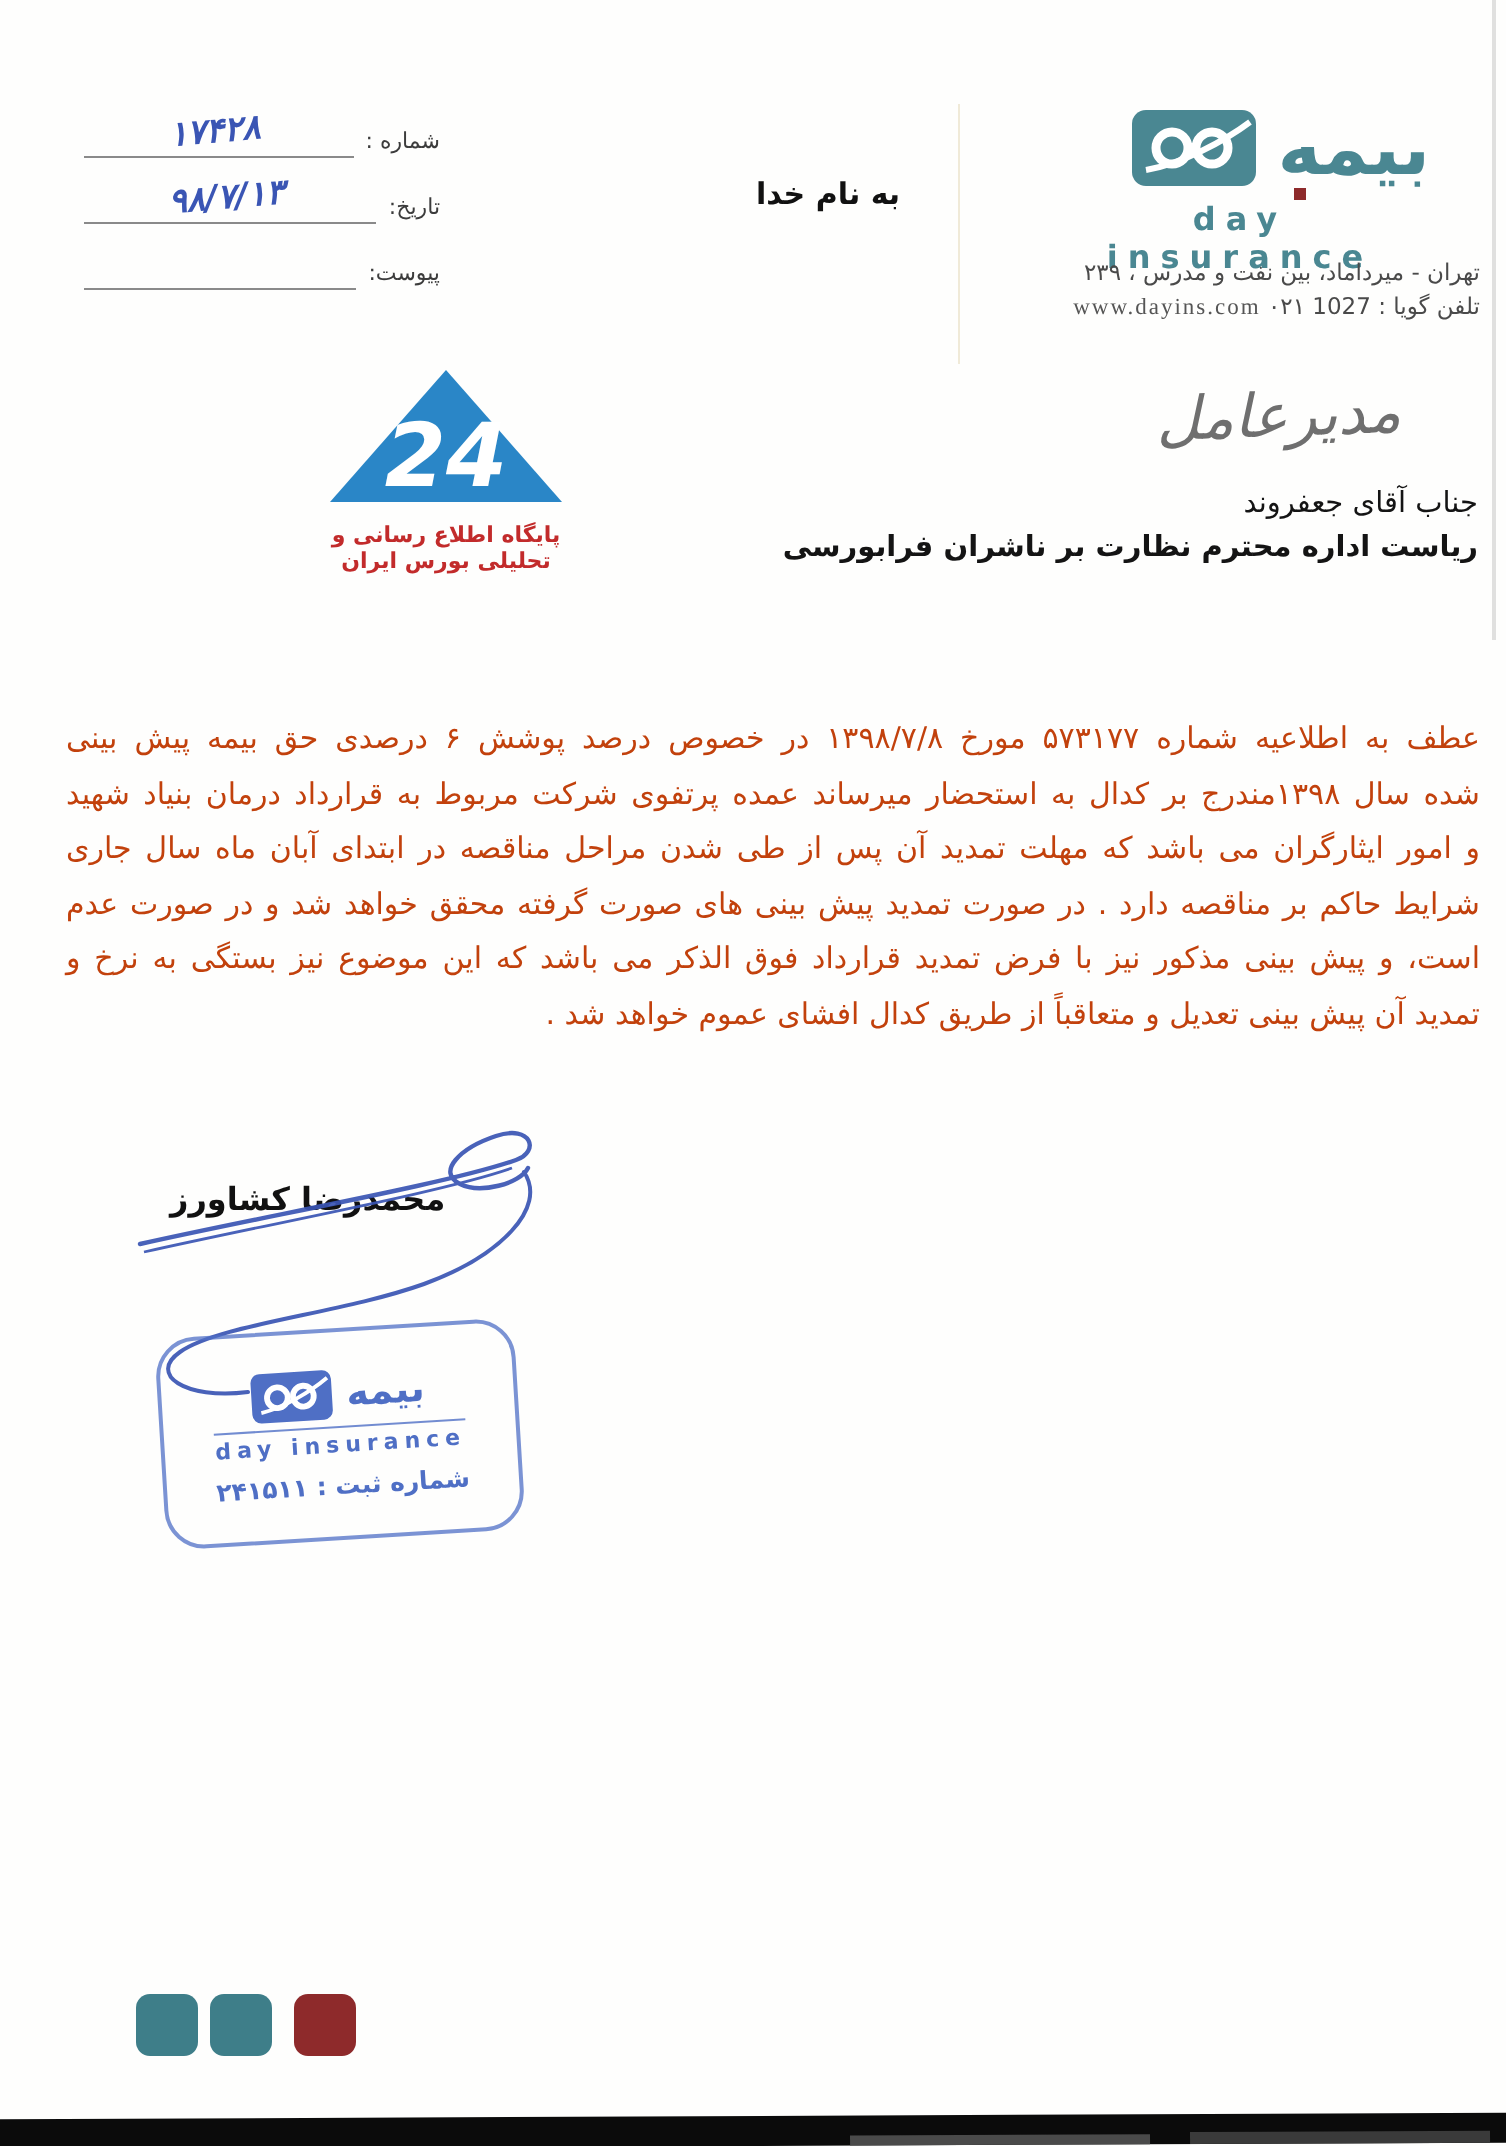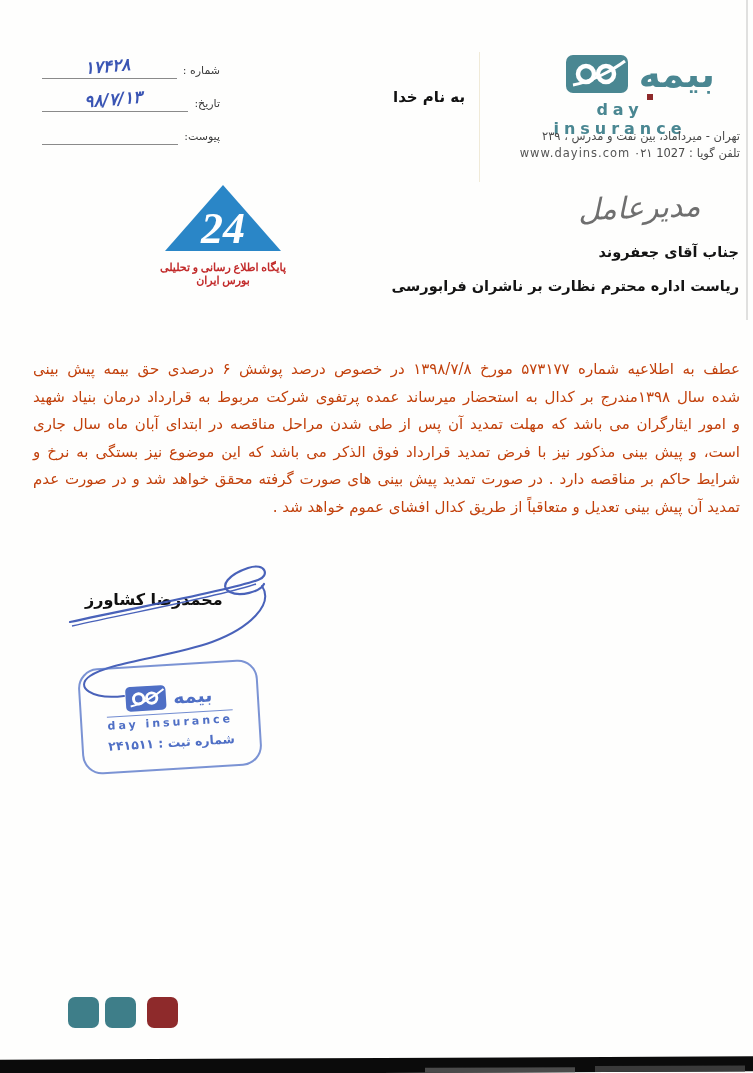--- a/index.html
+++ b/index.html
@@ -17,39 +17,39 @@
   .reg-fields{position:absolute;top:46px;left:42px;width:178px;direction:rtl;}
   .reg-row{display:flex;align-items:flex-end;gap:6px;height:33px;}
   .reg-label{font-size:11px;color:#3c3c3c;white-space:nowrap;padding-bottom:2px;}
   .reg-line{flex:1;border-bottom:1px solid #8a8a8a;height:100%;position:relative;}
   .reg-value{
     position:absolute;bottom:2px;right:4px;left:0;text-align:center;
     color:var(--pen_blue);font-size:17px;font-style:italic;font-weight:bold;
     transform:rotate(-5deg);white-space:nowrap;
   }
   
-  .besmellah{position:absolute;top:88px;left:393px;font-size:15px;font-weight:bold;color:#111;direction:rtl;text-align:center;}
+  .besmellah{position:absolute;top:88px;left:378px;font-size:15px;font-weight:bold;color:#111;direction:rtl;text-align:center;}
   
   .brand{position:absolute;top:54px;right:38px;width:190px;color:var(--teal);}
   .brand-row{display:flex;align-items:center;gap:10px;justify-content:flex-end;position:relative;}
   .brand-fa{font-size:37px;font-weight:bold;color:var(--teal);line-height:1;direction:rtl;letter-spacing:1px;}
   .brand-red-dot{position:absolute;left:122px;bottom:-6px;width:6px;height:6px;background:var(--brand_red);}
   .brand-en{margin-top:6px;text-align:center;font-size:16px;letter-spacing:5px;color:var(--teal);font-weight:bold;}
   .address{position:absolute;top:128px;right:13px;direction:rtl;text-align:right;font-size:11.5px;color:#4a4a4a;line-height:17px;}
-  .address .web{direction:ltr;unicode-bidi:embed;letter-spacing:1px;color:#555;}
+  .address .web{direction:ltr;unicode-bidi:embed;letter-spacing:1px;color:#555;font-family:Liberation Serif, serif;}
   
-  .bourse{position:absolute;top:183px;left:148px;width:150px;text-align:center;color:var(--bourse_blue);font-family:Liberation Serif, serif;}
+  .bourse{position:absolute;top:183px;left:148px;width:150px;text-align:center;color:var(--bourse_blue);}
   .bourse-name{font-size:21px;font-weight:bold;letter-spacing:7px;color:var(--bourse_blue);margin-top:-2px;}
   .bourse-sub{font-size:11px;font-weight:bold;color:var(--bourse_red);direction:rtl;margin-top:2px;}
   
   .ceo{position:absolute;top:190px;right:52px;font-family:"DejaVu Serif",serif;font-style:italic;
        font-size:30px;color:#6f6f6f;direction:rtl;transform:rotate(-2deg);}
   
   .recipient{position:absolute;top:244px;right:14px;direction:rtl;text-align:right;color:#141414;}
-  .recipient .r1{font-size:14.5px;font-weight:bold;margin-bottom:18px;}
+  .recipient .r1{font-size:14.5px;font-weight:normal;margin-bottom:6px;}
   .recipient .r2{font-size:14.5px;font-weight:bold;margin-bottom:9px;}
   .recipient .r3{font-size:13px;font-weight:bold;color:#222;}
   
   .body-text{position:absolute;top:356px;left:33px;right:13px;direction:rtl;color:#c2410c;}
   .body-line{font-size:15px;line-height:27.6px;text-align:justify;text-align-last:justify;white-space:nowrap;}
   .body-line.last{text-align-last:right;}
   
   .sig-name{position:absolute;top:590px;left:85px;font-size:16px;font-weight:bold;color:#111;direction:rtl;}
   .sig-stroke{position:absolute;top:556px;left:52px;color:var(--pen_blue);opacity:.92;}
   
@@ -136,22 +136,22 @@
 
   <div class="recipient">
     <div class="r1">جناب آقای جعفروند</div>
     <div class="r2">ریاست اداره محترم نظارت بر ناشران فرابورسی</div>
   </div>
 
   <div class="body-text">
     <div class="body-line">عطف به اطلاعیه شماره ۵۷۳۱۷۷ مورخ ۱۳۹۸/۷/۸ در خصوص درصد پوشش ۶ درصدی حق بیمه پیش بینی</div>
     <div class="body-line">شده سال ۱۳۹۸مندرج بر کدال به استحضار میرساند عمده پرتفوی شرکت مربوط به قرارداد درمان بنیاد شهید</div>
     <div class="body-line">و امور ایثارگران می باشد که مهلت تمدید آن پس از طی شدن مراحل مناقصه در ابتدای آبان ماه سال جاری</div>
+    <div class="body-line">شرایط حاکم بر مناقصه دارد . در صورت تمدید پیش بینی های صورت گرفته محقق خواهد شد و در صورت عدم</div>
     <div class="body-line">است، و پیش بینی مذکور نیز با فرض تمدید قرارداد فوق الذکر می باشد که این موضوع نیز بستگی به نرخ و</div>
-    <div class="body-line">شرایط حاکم بر مناقصه دارد . در صورت تمدید پیش بینی های صورت گرفته محقق خواهد شد و در صورت عدم</div>
     <div class="body-line last">تمدید آن پیش بینی تعدیل و متعاقباً از طریق کدال افشای عموم خواهد شد .</div>
   </div>
 
   <div class="sig-name">محمدرضا کشاورز</div>
   <svg class="sig-stroke" width="245" height="150" viewBox="0 0 245 150">
     <path d="M18 66 C 80 52 172 36 206 24 C 218 20 214 6 196 12 C 178 18 166 30 178 36 C 188 41 208 36 212 28" stroke="currentColor" stroke-width="2.2" fill="none" stroke-linecap="round"></path>
     <path d="M210 30 C 222 48 198 72 160 86 C 118 101 58 106 38 120 C 22 131 40 144 72 140" stroke="currentColor" stroke-width="2" fill="none" stroke-linecap="round"></path>
     <path d="M20 70 C 82 56 170 40 204 28" stroke="currentColor" stroke-width="1.4" fill="none"></path>
   </svg>
 

